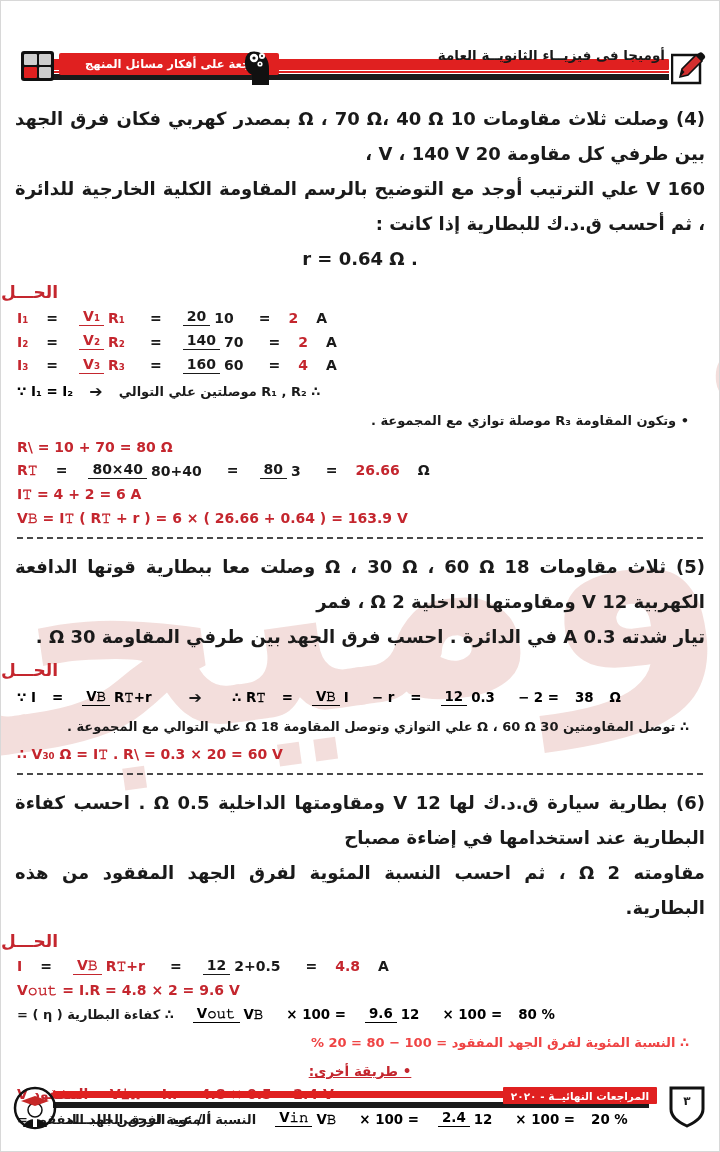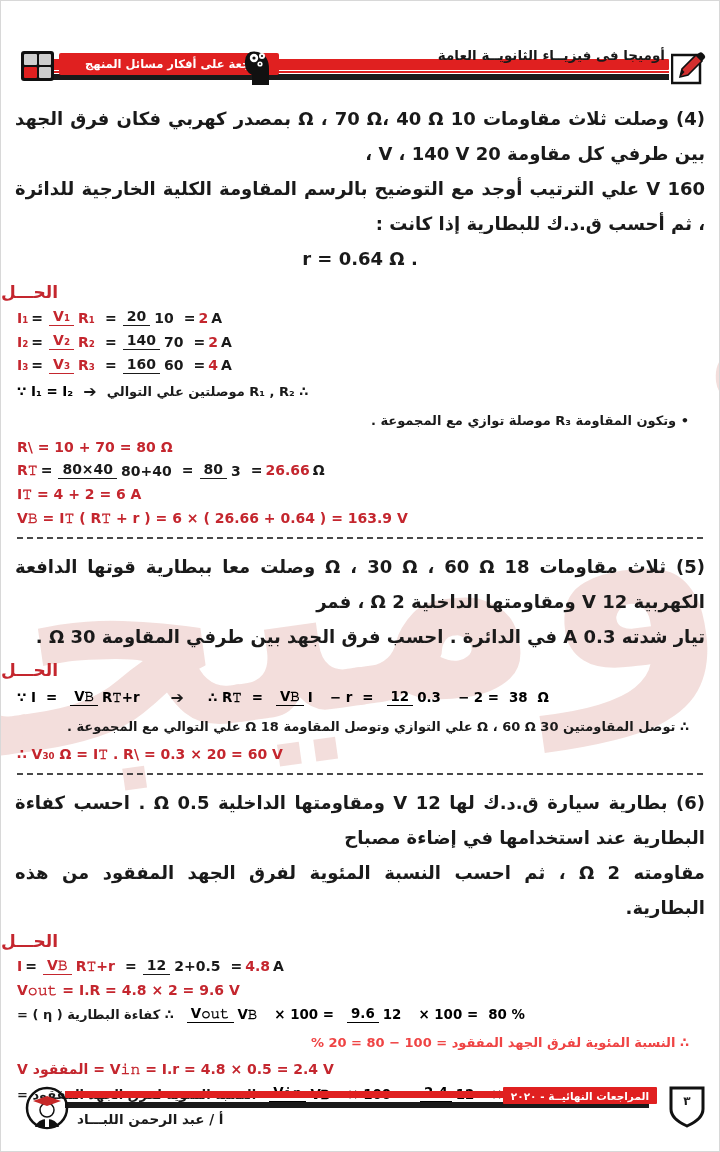--- a/index.html
+++ b/index.html
@@ -92,54 +92,54 @@
   .soln{
     text-align:left;color:#c4262e;font-weight:700;
     font-size:17px;letter-spacing:2px;margin:6px 0 4px;
   }
 
   
   .mline{
     direction:ltr;text-align:left;
     font-size:14px;font-weight:700;color:#c4262e;
     margin:7px 0 7px 16px;
-    display:flex;align-items:center;flex-wrap:wrap;gap:3px;
+    display:flex;align-items:center;flex-wrap:wrap;gap:18px;
   }
   .mline .blk{color:#1a1a1a;}
   .frac{
     display:inline-flex;flex-direction:row;align-items:center;
     vertical-align:middle;margin:0 3px;line-height:1.05;
   }
   .frac .num{border-bottom:1.6px solid currentColor;padding:0 4px 1px;}
   .frac .den{padding:1px 4px 0;}
 
   
   .nline{
     direction:rtl;text-align:right;font-size:13px;font-weight:700;
     color:#1a1a1a;margin:6px 30px 6px 0;line-height:1.8;
   }
   .mixed{
-    display:flex;align-items:center;gap:10px;
+    display:flex;align-items:center;gap:16px;
     direction:ltr;font-size:13.4px;font-weight:700;margin:8px 0;
   }
   .mixed .ar{direction:rtl;font-size:13px;color:#1a1a1a;}
   .arrow{font-size:16px;color:#1a1a1a;}
 
   .sep{
     border:0;border-top:2px dashed #2a2a2a;
     margin:10px 16px;opacity:.85;
   }
 
   .other-way{
     text-align:center;color:#c4262e;font-weight:700;font-size:13.5px;
     text-decoration:underline;margin:9px 0 6px;direction:rtl;
   }
 
   
-  .footer{position:absolute;left:18px;right:10px;bottom:12px;height:54px;z-index:3;}
+  .footer{position:absolute;left:6px;right:10px;bottom:12px;height:54px;z-index:3;}
   .ft-bar-red{position:absolute;left:46px;right:60px;top:6px;height:7px;background:#e02020;}
   .ft-bar-black{position:absolute;left:46px;right:60px;top:17px;height:6px;background:#1a1a1a;}
   .ft-badge{
     position:absolute;right:52px;top:2px;height:17px;background:#e02020;
     padding:0 8px;display:flex;align-items:center;border-radius:1px;
   }
   .ft-badge span{color:#fff;font-size:10.5px;font-weight:700;white-space:nowrap;}
   .ft-name{
     position:absolute;left:58px;top:26px;
     color:#1a1a1a;font-size:13.5px;font-weight:700;direction:rtl;
@@ -372,20 +372,21 @@
       <span class="frac blk">
           <span class="num">9.6</span>
           <span class="den">12</span>
         </span>
       <span class="blk">× 100 =</span>
       <span>80 %</span>
     </div>
 
     <div class="nline" style="color:#ef4444;">∴ النسبة المئوية لفرق الجهد المفقود = 100 − 80 = 20 %</div>
 
+    <div class="other-way">• طريقة أخرى:</div>
 
     <div class="mline">V المفقود = V𝚒𝚗 = I.r = 4.8 × 0.5 = 2.4 V</div>
 
     <div class="mixed" style="padding:0 16px;">
       <span class="ar">النسبة المئوية لفرق الجهد المفقود =</span>
       <span class="frac">
           <span class="num">V𝚒𝚗</span>
           <span class="den">V𝙱</span>
         </span>
       <span>× 100 =</span>

